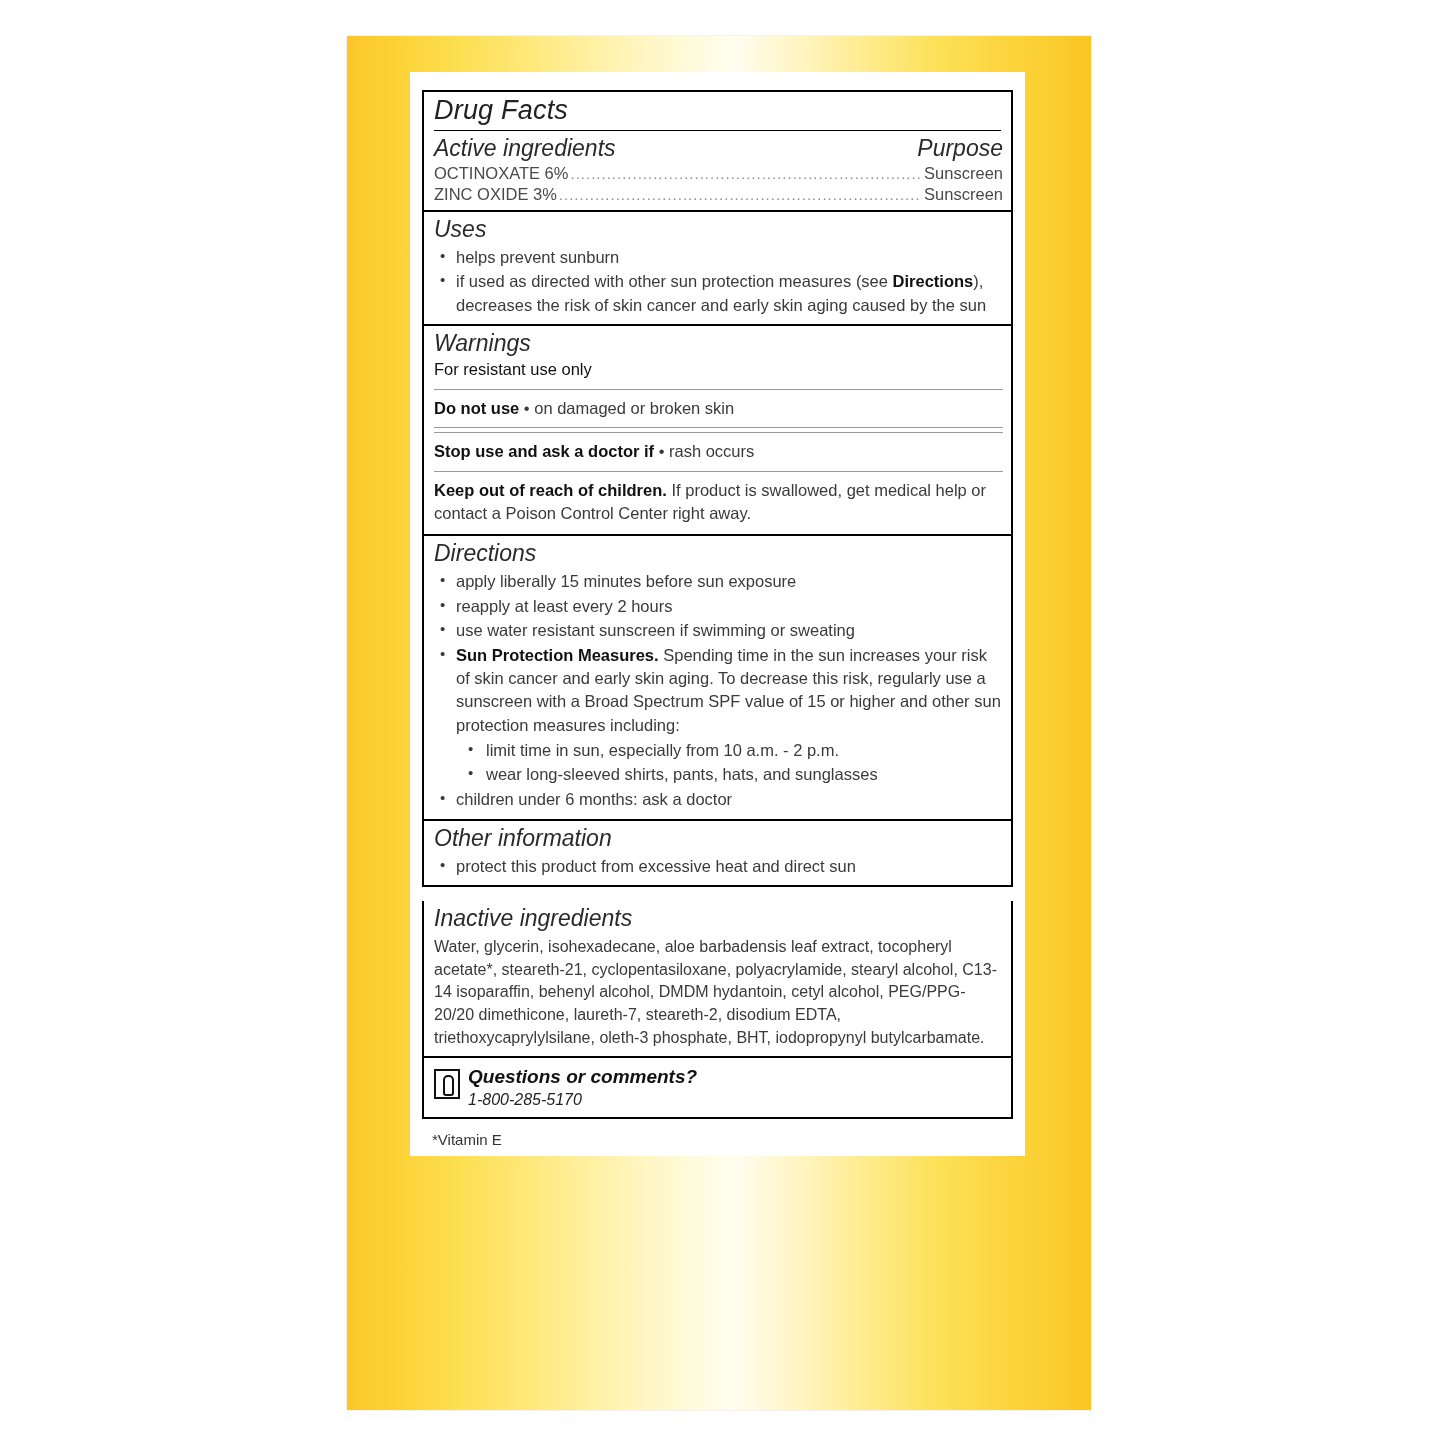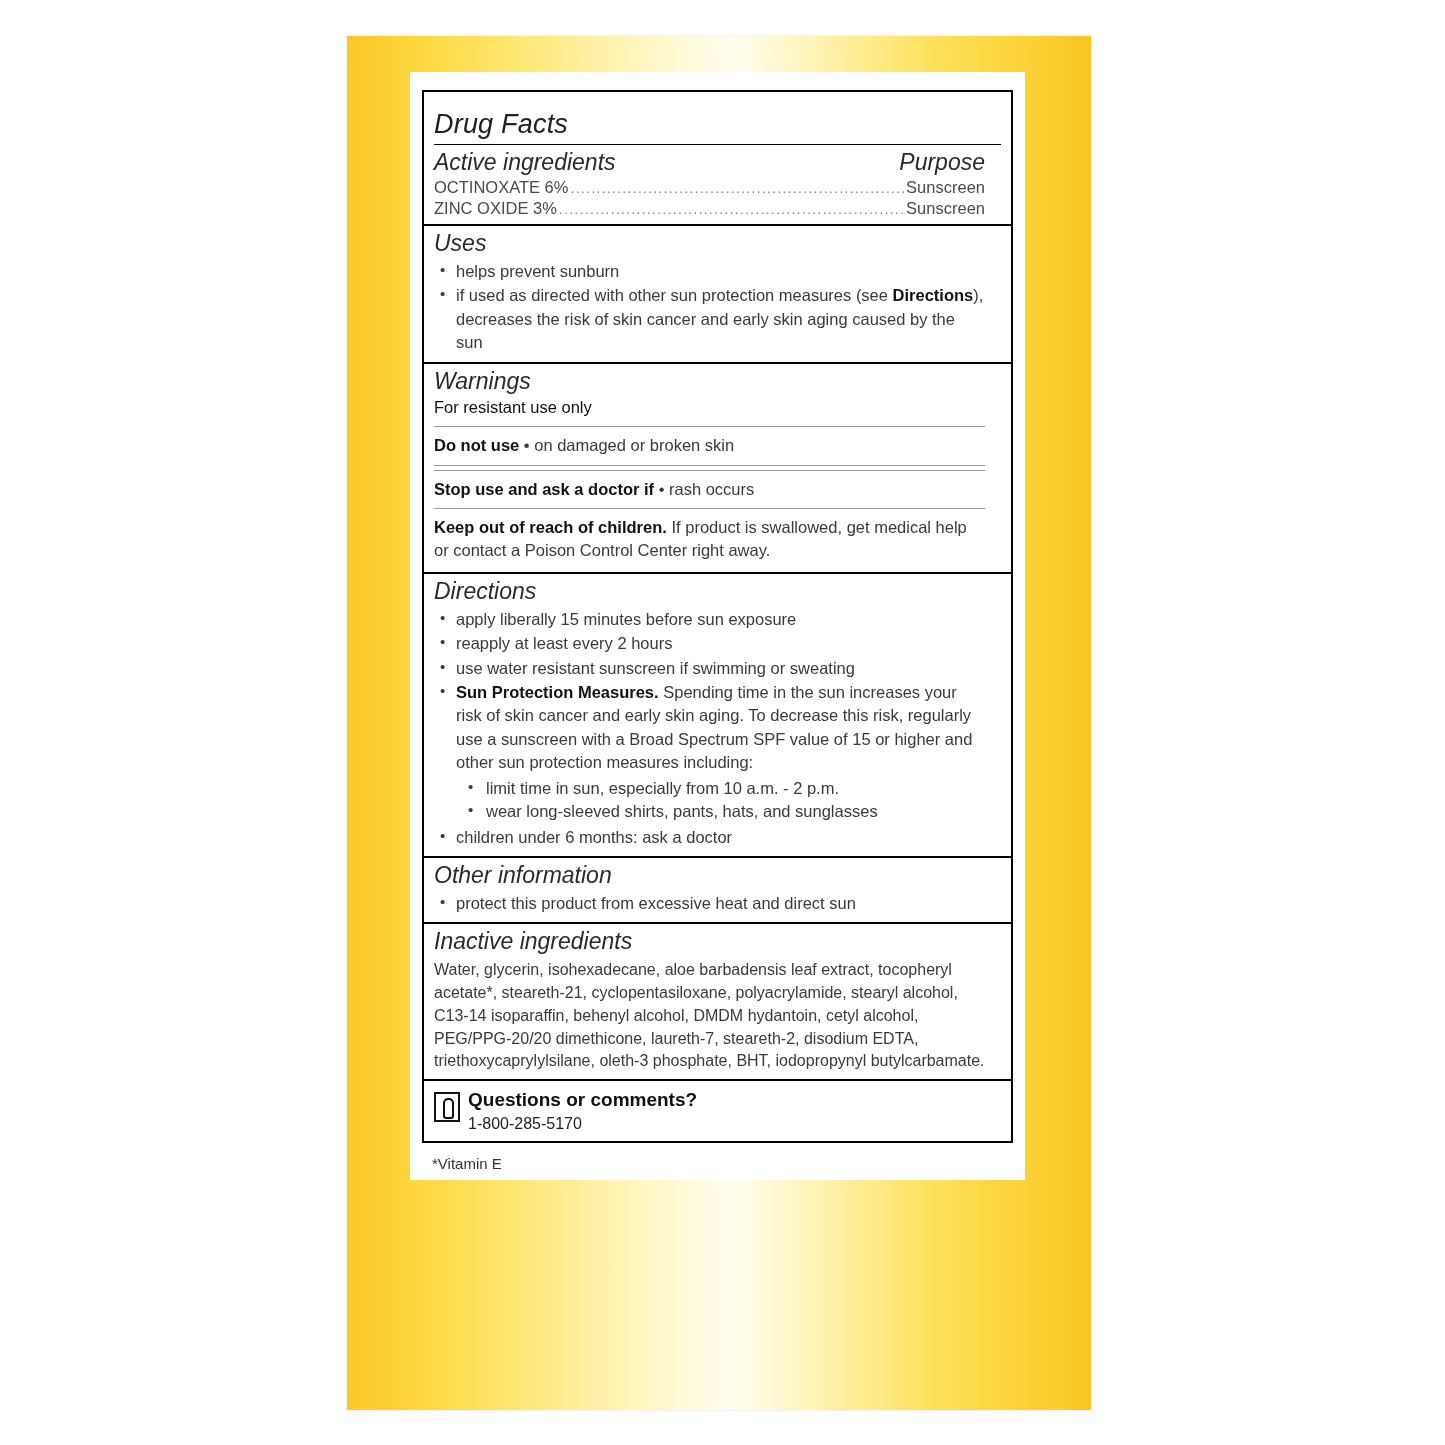--- a/index.html
+++ b/index.html
@@ -45,30 +45,30 @@
     padding: 18px 12px 8px 12px;
     box-sizing: border-box;
   }
 
   .df-box {
     border: 2px solid #000;
     box-sizing: border-box;
   }
 
   .df-inner {
-    padding: 4px 26px 6px 10px;
+    padding: 4px 8px 6px 10px;
   }
 
   
   .title {
     font-size: 27px;
     font-style: italic;
     color: #222;
     letter-spacing: 0.2px;
-    padding: 17px 10px 4px 10px;
+    padding: 3px 10px 4px 10px;
     font-weight: 400;
   }
   .rule-thin {
     border-bottom: 1px solid #000;
     margin: 0 10px;
   }
   .rule-hair {
     border-bottom: 1px solid #9a9a9a;
     margin: 4px 0 4px 0;
   }
@@ -158,20 +158,21 @@
     font-size: 16.5px;
     line-height: 1.42;
     color: #3a3a3a;
     padding: 3px 0 3px 0;
   }
 
   .questions-wrap {
     display: flex;
     align-items: flex-start;
     gap: 8px;
+    font-style: italic;
   }
   .phone-icon {
     width: 26px;
     height: 30px;
     border: 2px solid #111;
     position: relative;
     flex: 0 0 auto;
     margin-top: 3px;
     box-sizing: border-box;
   }
@@ -288,21 +289,21 @@
 
     <div class="df-box" style="border-top:none;">
       <div class="df-inner">
         <div class="sec-head">Other information</div>
         <ul class="bullets">
           <li>protect this product from excessive heat and direct sun</li>
         </ul>
       </div>
     </div>
 
-    <div class="df-box" style="border-top:none;">
+    <div class="df-box" style="border-top:none;margin-top:14px;">
       <div class="df-inner">
         <div class="sec-head">Inactive ingredients</div>
         <div class="body-txt" style="margin-top:4px;">Water, glycerin, isohexadecane, aloe barbadensis leaf extract, tocopheryl acetate*, steareth-21, cyclopentasiloxane, polyacrylamide, stearyl alcohol, C13-14 isoparaffin, behenyl alcohol, DMDM hydantoin, cetyl alcohol, PEG/PPG-20/20 dimethicone, laureth-7, steareth-2, disodium EDTA, triethoxycaprylylsilane, oleth-3 phosphate, BHT, iodopropynyl butylcarbamate.</div>
       </div>
     </div>
 
     <div class="df-box" style="border-top:none;">
       <div class="df-inner" style="padding-top:8px;padding-bottom:8px;">
         <div class="questions-wrap">
           <div class="phone-icon"></div>

